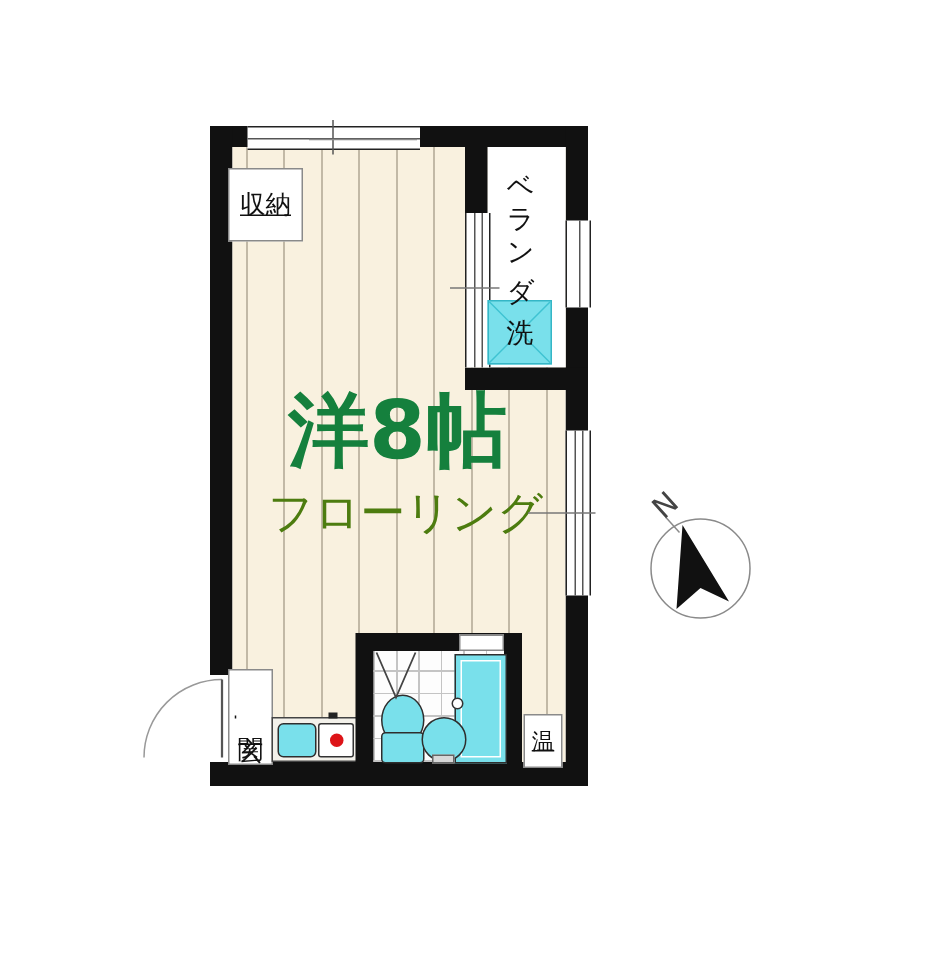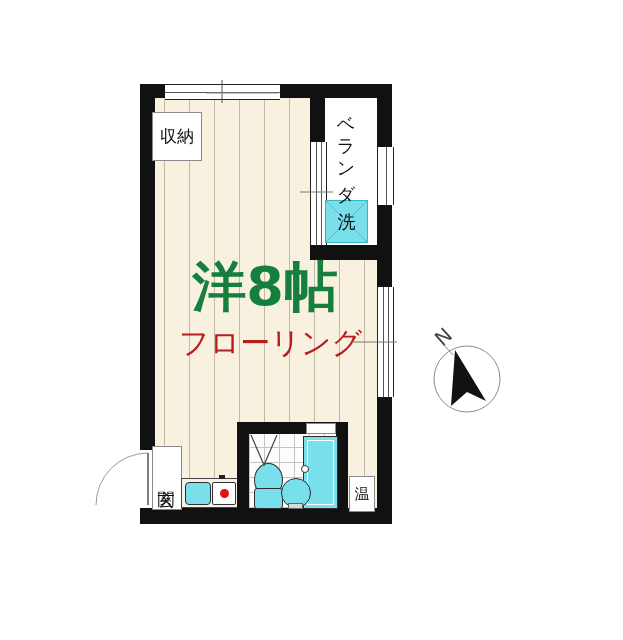--- a/index.html
+++ b/index.html
@@ -10,25 +10,25 @@
   .floor{
     background-color:#f9f1df;
     background-image:repeating-linear-gradient(90deg,#c2b9a6 0 1px,transparent 1px 25px);
     background-position:9px 0;
   }
   .veranda-floor{background:#fff;}
   .window{background:#fff;border-top:1px solid #222;border-bottom:1px solid #222;}
   .window-v{background:#fff;border-left:1px solid #222;border-right:1px solid #222;}
   .win-line-h{position:absolute;left:0;right:0;top:50%;height:1px;background:#555;}
   .win-line-v{position:absolute;top:0;bottom:0;width:1px;background:#555;}
-  .label-box{background:#fff;border:1px solid #8a8a8a;display:flex;align-items:center;justify-content:center;color:#111;}
+  .label-box{background:#fff;border:1px solid #8a8a8a;display:flex;align-items:center;justify-content:center;color:#111;text-decoration:underline;}
   .vtext{writing-mode:vertical-rl;text-orientation:upright;letter-spacing:2px;}
   .cyan{background:#79e0eb;border:1px solid #2e2e2e;}
   .room-title{font-size:54px;font-weight:600;color:#15803d;text-align:center;line-height:1;}
-  .room-sub{font-size:30px;font-weight:500;color:#b91c1c;text-align:center;line-height:1;}
+  .room-sub{font-size:30px;font-weight:500;color:#4d7c0f;text-align:center;line-height:1;}
   .bath-floor{
     background-color:#fdfdfd;
     background-image:
       repeating-linear-gradient(0deg,#c4c4c4 0 1px,transparent 1px 15px),
       repeating-linear-gradient(90deg,#c4c4c4 0 1px,transparent 1px 15px);
   }
   .counter{background:#f3f1ea;border:1px solid #444;}
   .stove{background:#fff;border:1px solid #333;border-radius:2px;}
   .burner{position:absolute;left:50%;top:50%;width:9px;height:9px;margin:-4.5px 0 0 -4.5px;border-radius:50%;background:#dd1418;}
   .tub-inner{position:absolute;inset:3px;border:1px solid #ffffff;}

